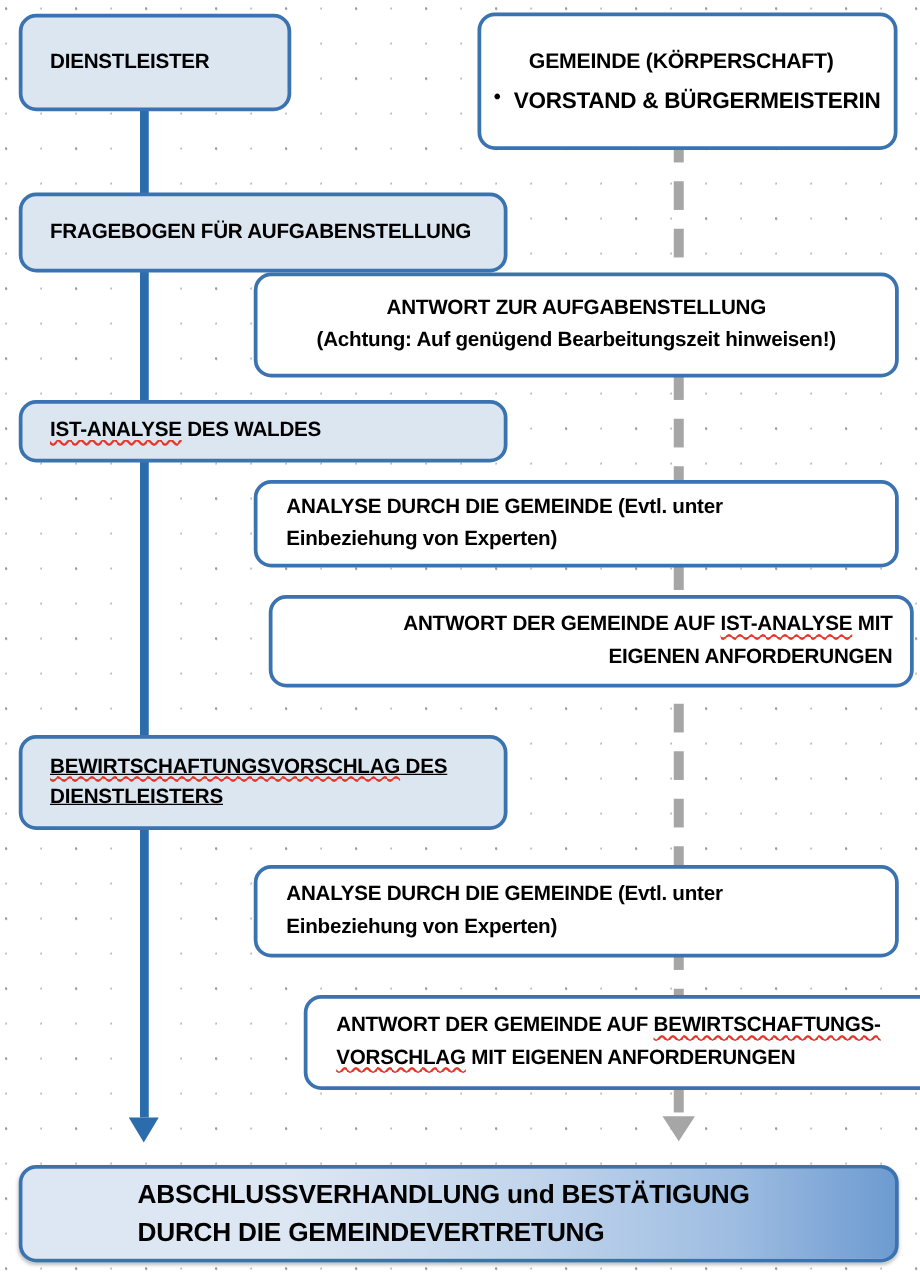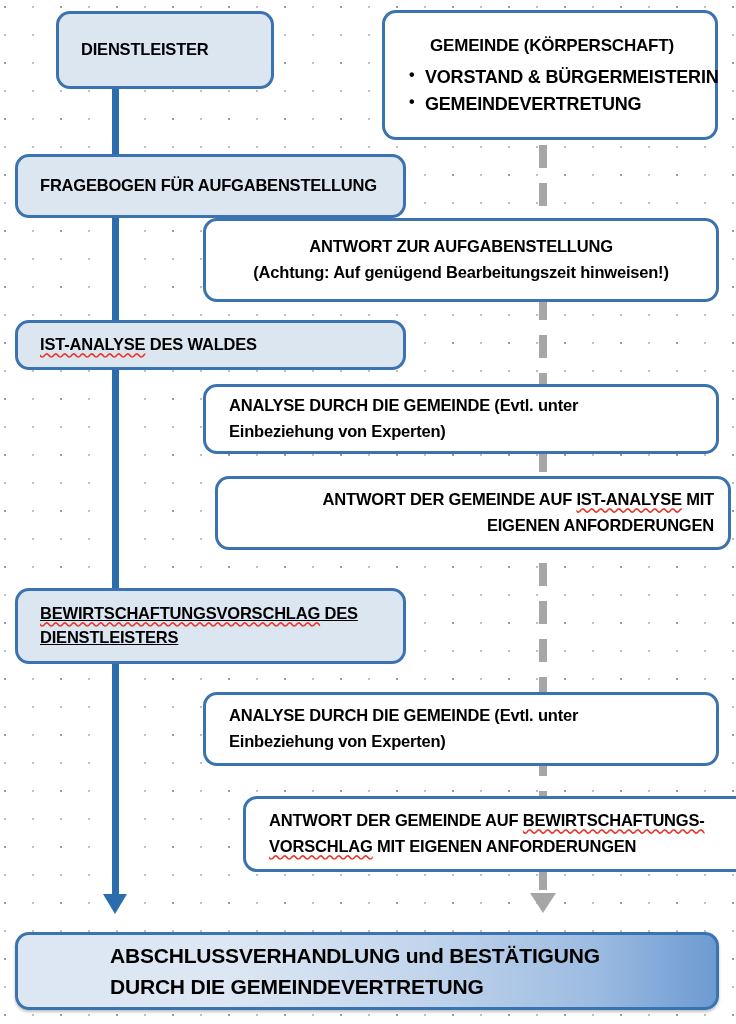--- a/index.html
+++ b/index.html
@@ -137,29 +137,28 @@
 <body>
 
 <div id="canvas">
 
   <div class="conn-blue-line" style="left:112px; top:84px; height:810px;"></div>
   <div class="conn-blue-arrow" style="left:103px; top:894px;"></div>
 
   <div class="conn-gray-dash" style="left:539px; top:118px; height:776px;"></div>
   <div class="conn-gray-arrow" style="left:530px; top:893px;"></div>
 
-  <div class="node left" style="left:15px; top:11px; width:218px; height:78px;margin-left:41px;">
+  <div class="node left" style="left:15px; top:11px; width:218px; height:78px;">
     <div class="line">DIENSTLEISTER</div>
   </div>
 
-  <div class="node white" style="left:382px; top:10px; width:336px; height:130px; padding-left:14px; padding-right:10px;">
+  <div class="node white" style="left:382px; top:10px; width:336px; height:110px; padding-left:0; padding-right:10px;">
     <div class="gemeinde-title">GEMEINDE (KÖRPERSCHAFT)</div>
     <ul class="bullets">
       <li>VORSTAND &amp; BÜRGERMEISTERIN</li>
-      <li>GEMEINDEVERTRETUNG</li>
     </ul>
   </div>
 
   <div class="node left" style="left:15px; top:154px; width:391px; height:64px;">
     <div class="line">FRAGEBOGEN FÜR AUFGABENSTELLUNG</div>
   </div>
 
   <div class="node white centered" style="left:203px; top:218px; width:516px; height:84px;">
     <div class="line">ANTWORT ZUR AUFGABENSTELLUNG</div>
     <div class="line">(Achtung: Auf genügend Bearbeitungszeit hinweisen!)</div>

